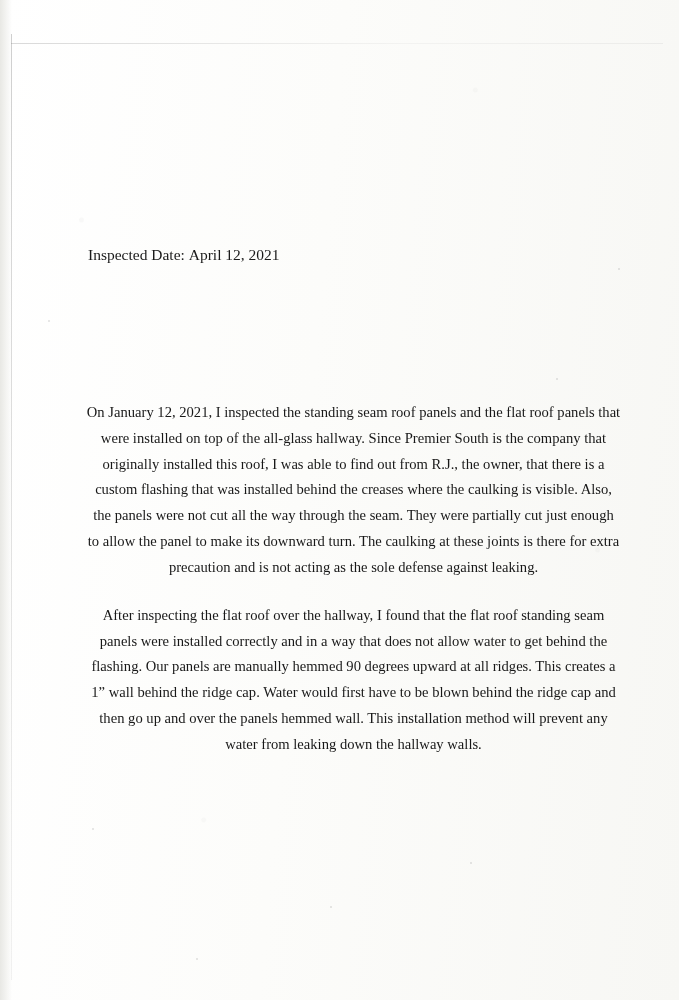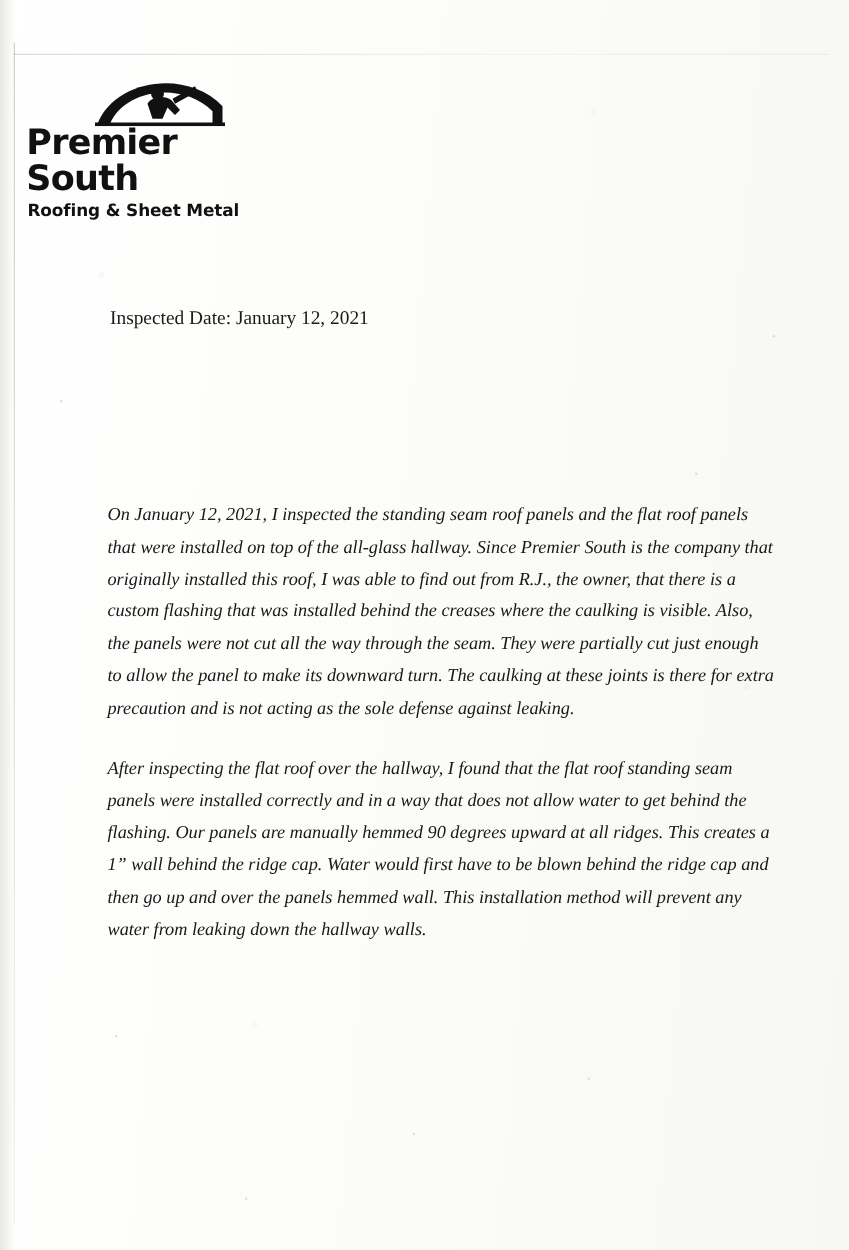--- a/index.html
+++ b/index.html
@@ -133,23 +133,22 @@
   }
 
   
   .body-copy {
     position: absolute;
     left: 86px;
     top: 400px;
     width: 535px;
     font-size: 14.6px;
     line-height: 1.77;
-    text-align: left;
+    text-align: center;
     color: #181818;
-    font-style: italic;
   }
   .body-copy p {
     margin: 0 0 22px 0;
   }
 
   
   .speck {
     position: absolute;
     background: rgba(60,60,60,0.16);
     border-radius: 50%;
@@ -157,45 +156,26 @@
 </style>
 </head>
 <body>
 
 <div class="page">
 
   <div class="scan-edge-left"></div>
   <div class="scan-line-left"></div>
   <div class="scan-line-top"></div>
 
-  <div class="logo">
-    <div class="logo-mark">
-      <svg width="130" height="46" viewBox="0 0 130 46" xmlns="http://www.w3.org/2000/svg">
-
-        <path d="M4 44 C 18 8, 76 0, 104 30 L 104 44 Z" fill="#111"></path>
-        <path d="M14 44 C 26 16, 72 10, 96 34 L 96 44 Z" fill="#ffffff"></path>
-
-        <g fill="#111">
-          <circle cx="52" cy="20" r="5.2"></circle>
-          <path d="M44 28 C 47 22, 58 21, 63 25 L 70 33 L 66 37 L 60 31 L 56 40 L 48 40 Z"></path>
-          <path d="M64 24 L 82 14 L 84 18 L 66 28 Z"></path>
-        </g>
-
-        <rect x="2" y="43" width="104" height="3" fill="#111"></rect>
-      </svg>
-    </div>
-    <div class="logo-name">Premier South</div>
-    <div class="logo-sub">Roofing &amp; Sheet Metal</div>
-  </div>
 
   <div class="meta">
 
     <div class="meta-row">
       <span class="meta-label">Inspected Date:</span>
-      <span class="meta-value">January 12, 2021</span>
+      <span class="meta-value">April 12, 2021</span>
     </div>
 
 
 
   </div>
 
   <div class="body-copy">
     <p>On January 12, 2021, I inspected the standing seam roof panels and the flat roof panels that were installed on top of the all-glass hallway.  Since Premier South is the company that originally installed this roof, I was able to find out from R.J., the owner, that there is a custom flashing that was installed behind the creases where the caulking is visible.  Also, the panels were not cut all the way through the seam.  They were partially cut just enough to allow the panel to make its downward turn.  The caulking at these joints is there for extra precaution and is not acting as the sole defense against leaking.</p>
     <p>After inspecting the flat roof over the hallway, I found that the flat roof standing seam panels were installed correctly and in a way that does not allow water to get behind the flashing.  Our panels are manually hemmed 90 degrees upward at all ridges.  This creates a 1” wall behind the ridge cap.  Water would first have to be blown behind the ridge cap and then go up and over the panels hemmed wall.  This installation method will prevent any water from leaking down the hallway walls.</p>
   </div>

